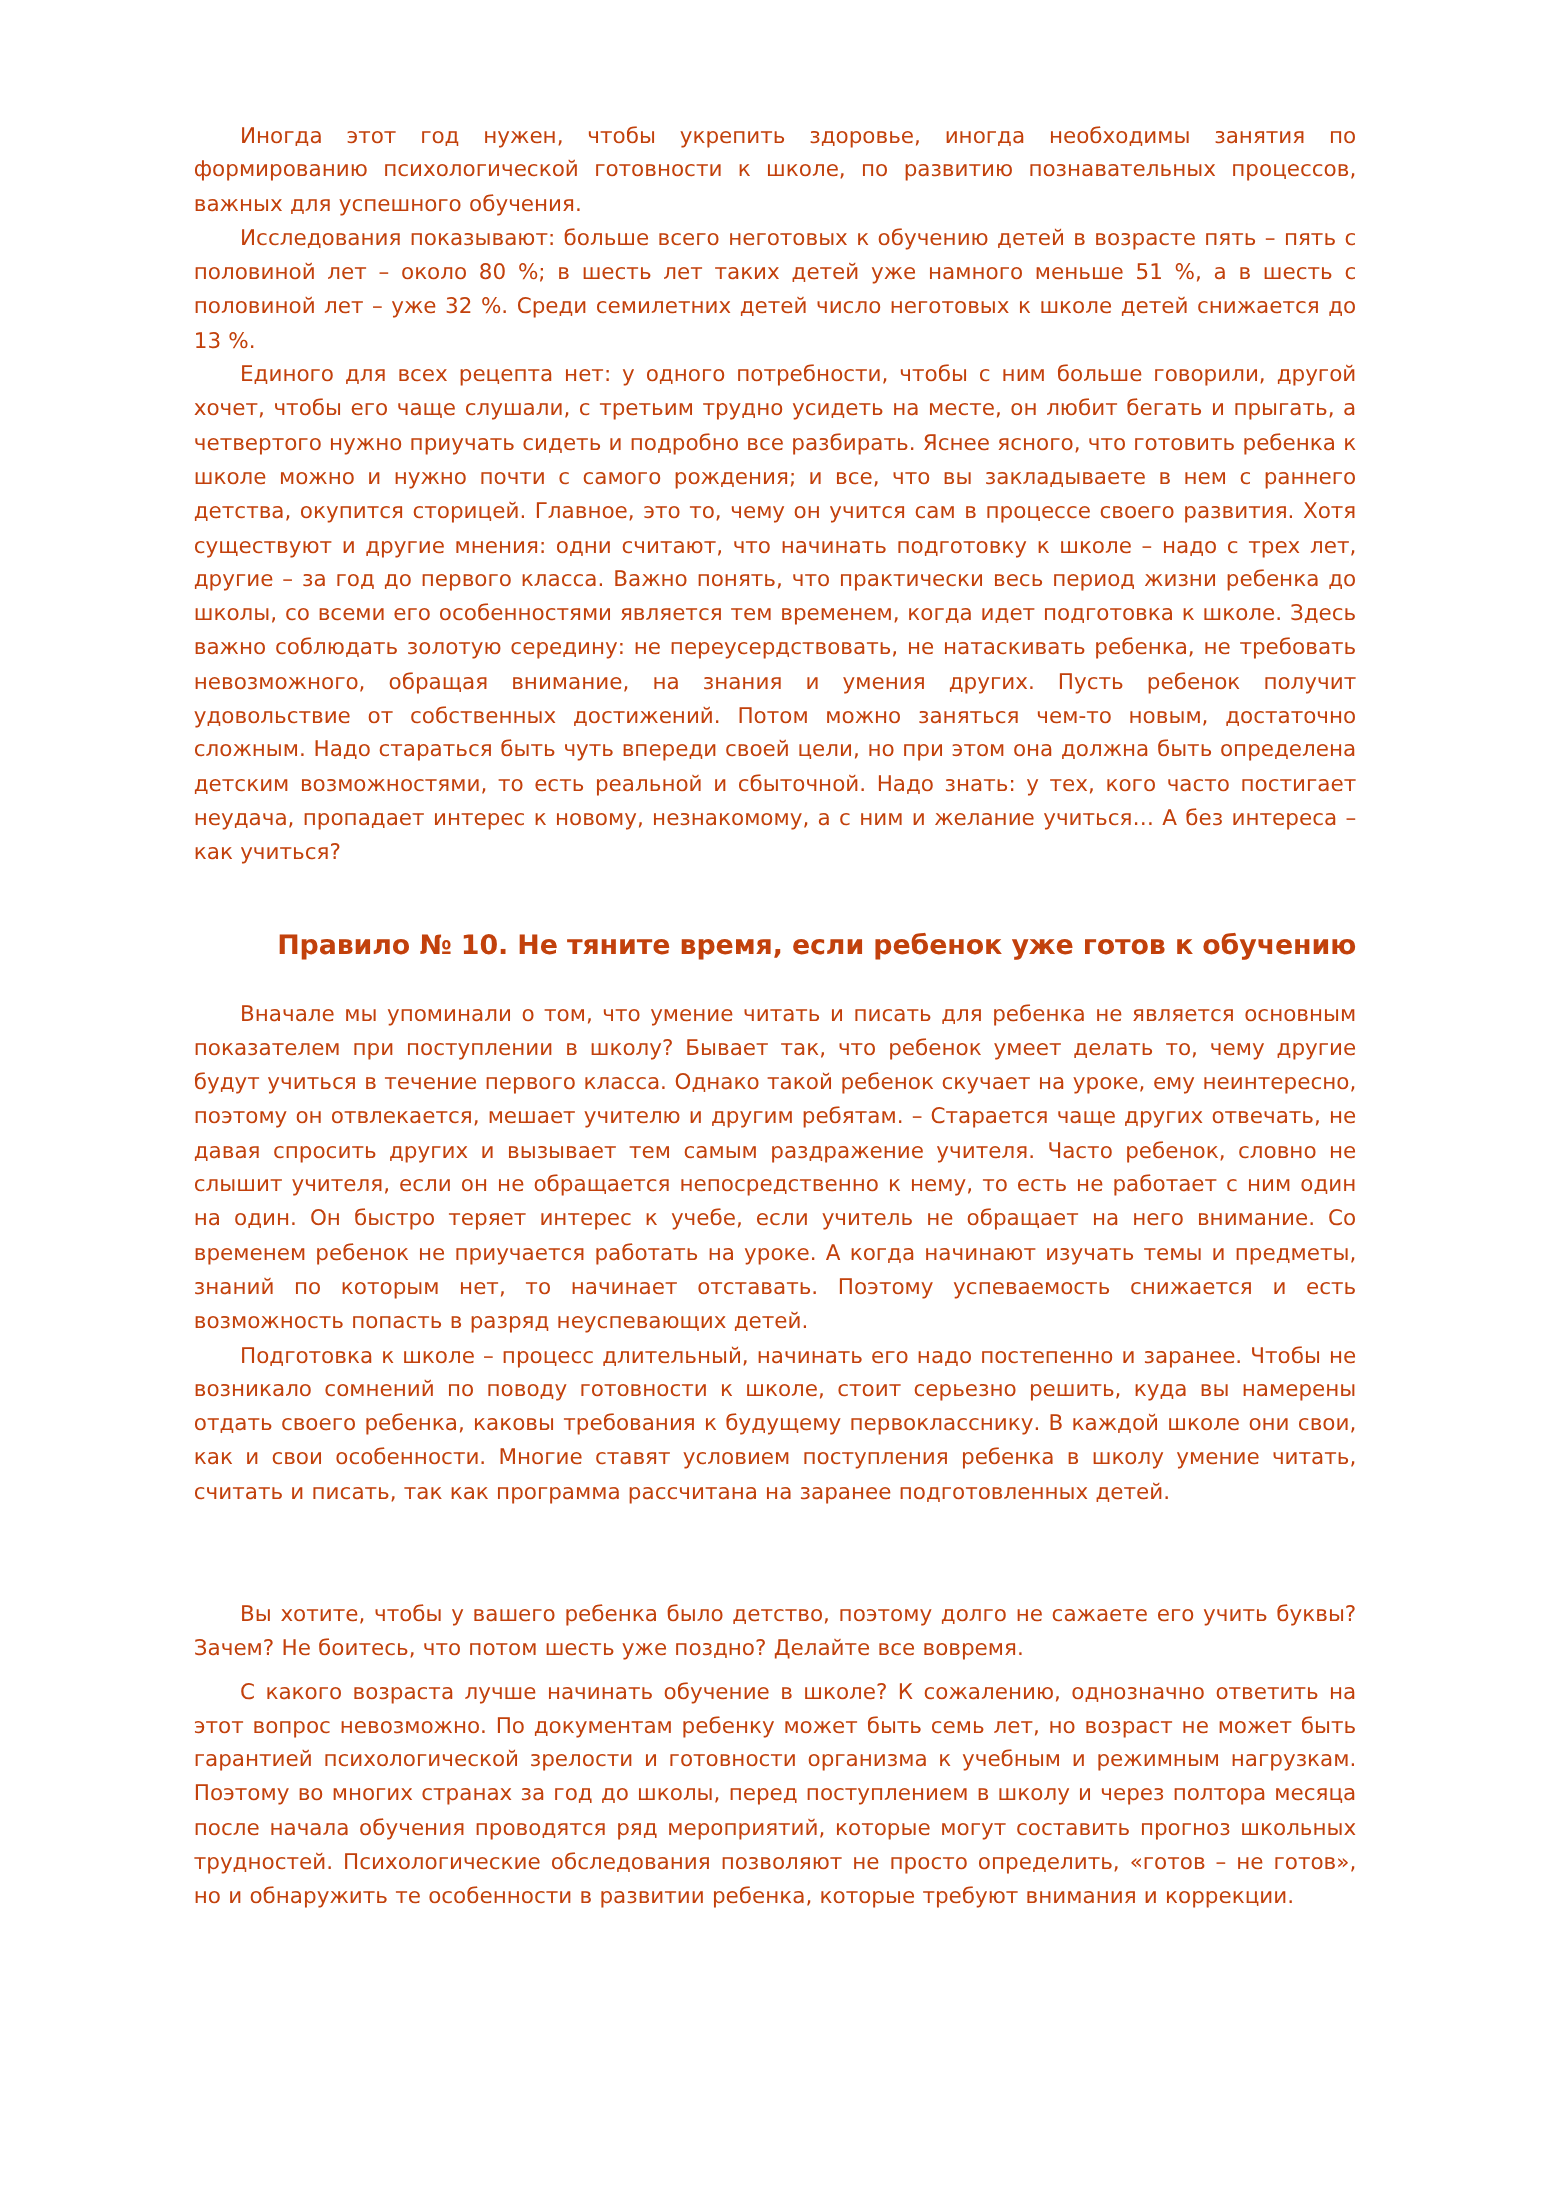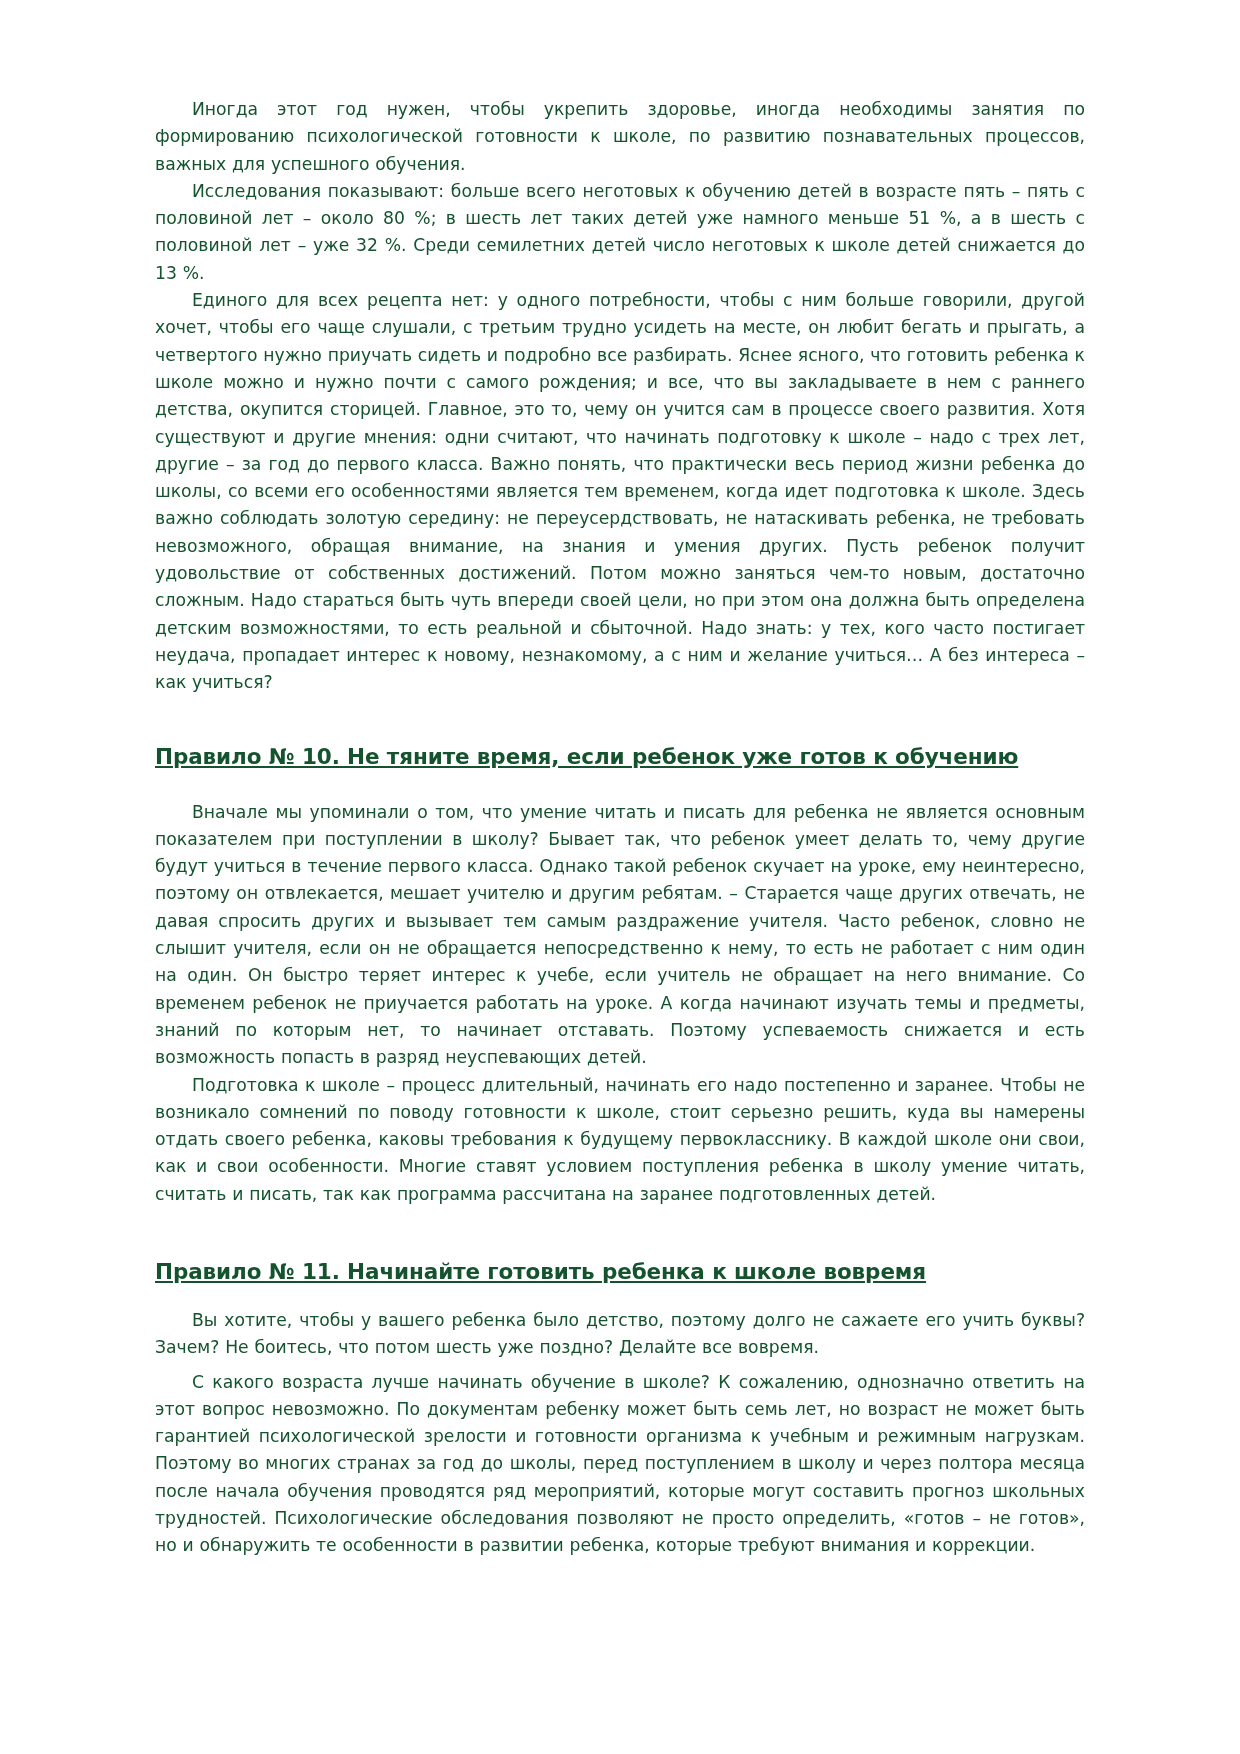--- a/index.html
+++ b/index.html
@@ -16,44 +16,43 @@
     background: #ffffff;
     box-sizing: border-box;
     overflow: hidden;
   }
   .content {
     position: absolute;
     left: 155px;
     top: 96px;
     width: 930px;
     font-family: "DejaVu Sans", "Liberation Sans", sans-serif;
-    color: #14532d;
+    color: #c2410c;
   }
   p.para {
     margin: 0;
     font-size: 17.2px;
     line-height: 27.3px;
     text-align: justify;
     text-indent: 37px;
     -webkit-hyphens: none;
     hyphens: none;
     word-spacing: 0.02em;
   }
   p.spaced {
     margin-top: 7px;
   }
   h2.rule-heading {
     margin: 0;
     font-size: 21.5px;
     line-height: 28px;
     font-weight: bold;
-    text-align: left;
+    text-align: right;
     text-indent: 0;
     letter-spacing: -0.1px;
-    text-decoration: underline;
   }
   .gap-before-heading { height: 46px; }
   .gap-after-heading  { height: 21px; }
   .gap-before-heading-11 { height: 50px; }
   .gap-after-heading-11  { height: 21px; }
 </style>
 </head>
 <body>
 
 <div class="page">
@@ -71,21 +70,20 @@
 
     <div class="gap-after-heading"></div>
 
 
     <p class="para spaced">Вначале мы упоминали о том, что умение читать и писать для ребенка не является основным показателем при поступлении в школу? Бывает так, что ребенок умеет делать то, чему другие будут учиться в течение первого класса. Однако такой ребенок скучает на уроке, ему неинтересно, поэтому он отвлекается, мешает учителю и другим ребятам. – Старается чаще других отвечать, не давая спросить других и вызывает тем самым раздражение учителя. Часто ребенок, словно не слышит учителя, если он не обращается непосредственно к нему, то есть не работает с ним один на один. Он быстро теряет интерес к учебе, если учитель не обращает на него внимание. Со временем ребенок не приучается работать на уроке. А когда начинают изучать темы и предметы, знаний по которым нет, то начинает отставать. Поэтому успеваемость снижается и есть возможность попасть в разряд неуспевающих детей.</p>
 
     <p class="para">Подготовка к школе – процесс длительный, начинать его надо постепенно и заранее. Чтобы не возникало сомнений по поводу готовности к школе, стоит серьезно решить, куда вы намерены отдать своего ребенка, каковы требования к будущему первокласснику. В каждой школе они свои, как и свои особенности. Многие ставят условием поступления ребенка в школу умение читать, считать и писать, так как программа рассчитана на заранее подготовленных детей.</p>
 
     <div class="gap-before-heading-11"></div>
 
-    <h2 class="rule-heading">Правило № 11. Начинайте готовить ребенка к школе вовремя</h2>
 
     <div class="gap-after-heading-11"></div>
 
     <p class="para">Вы хотите, чтобы у вашего ребенка было детство, поэтому долго не сажаете его учить буквы? Зачем? Не боитесь, что потом шесть уже поздно? Делайте все вовремя.</p>
 
     <p class="para spaced">С какого возраста лучше начинать обучение в школе? К сожалению, однозначно ответить на этот вопрос невозможно. По документам ребенку может быть семь лет, но возраст не может быть гарантией психологической зрелости и готовности организма к учебным и режимным нагрузкам. Поэтому во многих странах за год до школы, перед поступлением в школу и через полтора месяца после начала обучения проводятся ряд мероприятий, которые могут составить прогноз школьных трудностей. Психологические обследования позволяют не просто определить, «готов – не готов», но и обнаружить те особенности в развитии ребенка, которые требуют внимания и коррекции.</p>
 
   </div>
 </div>
 

